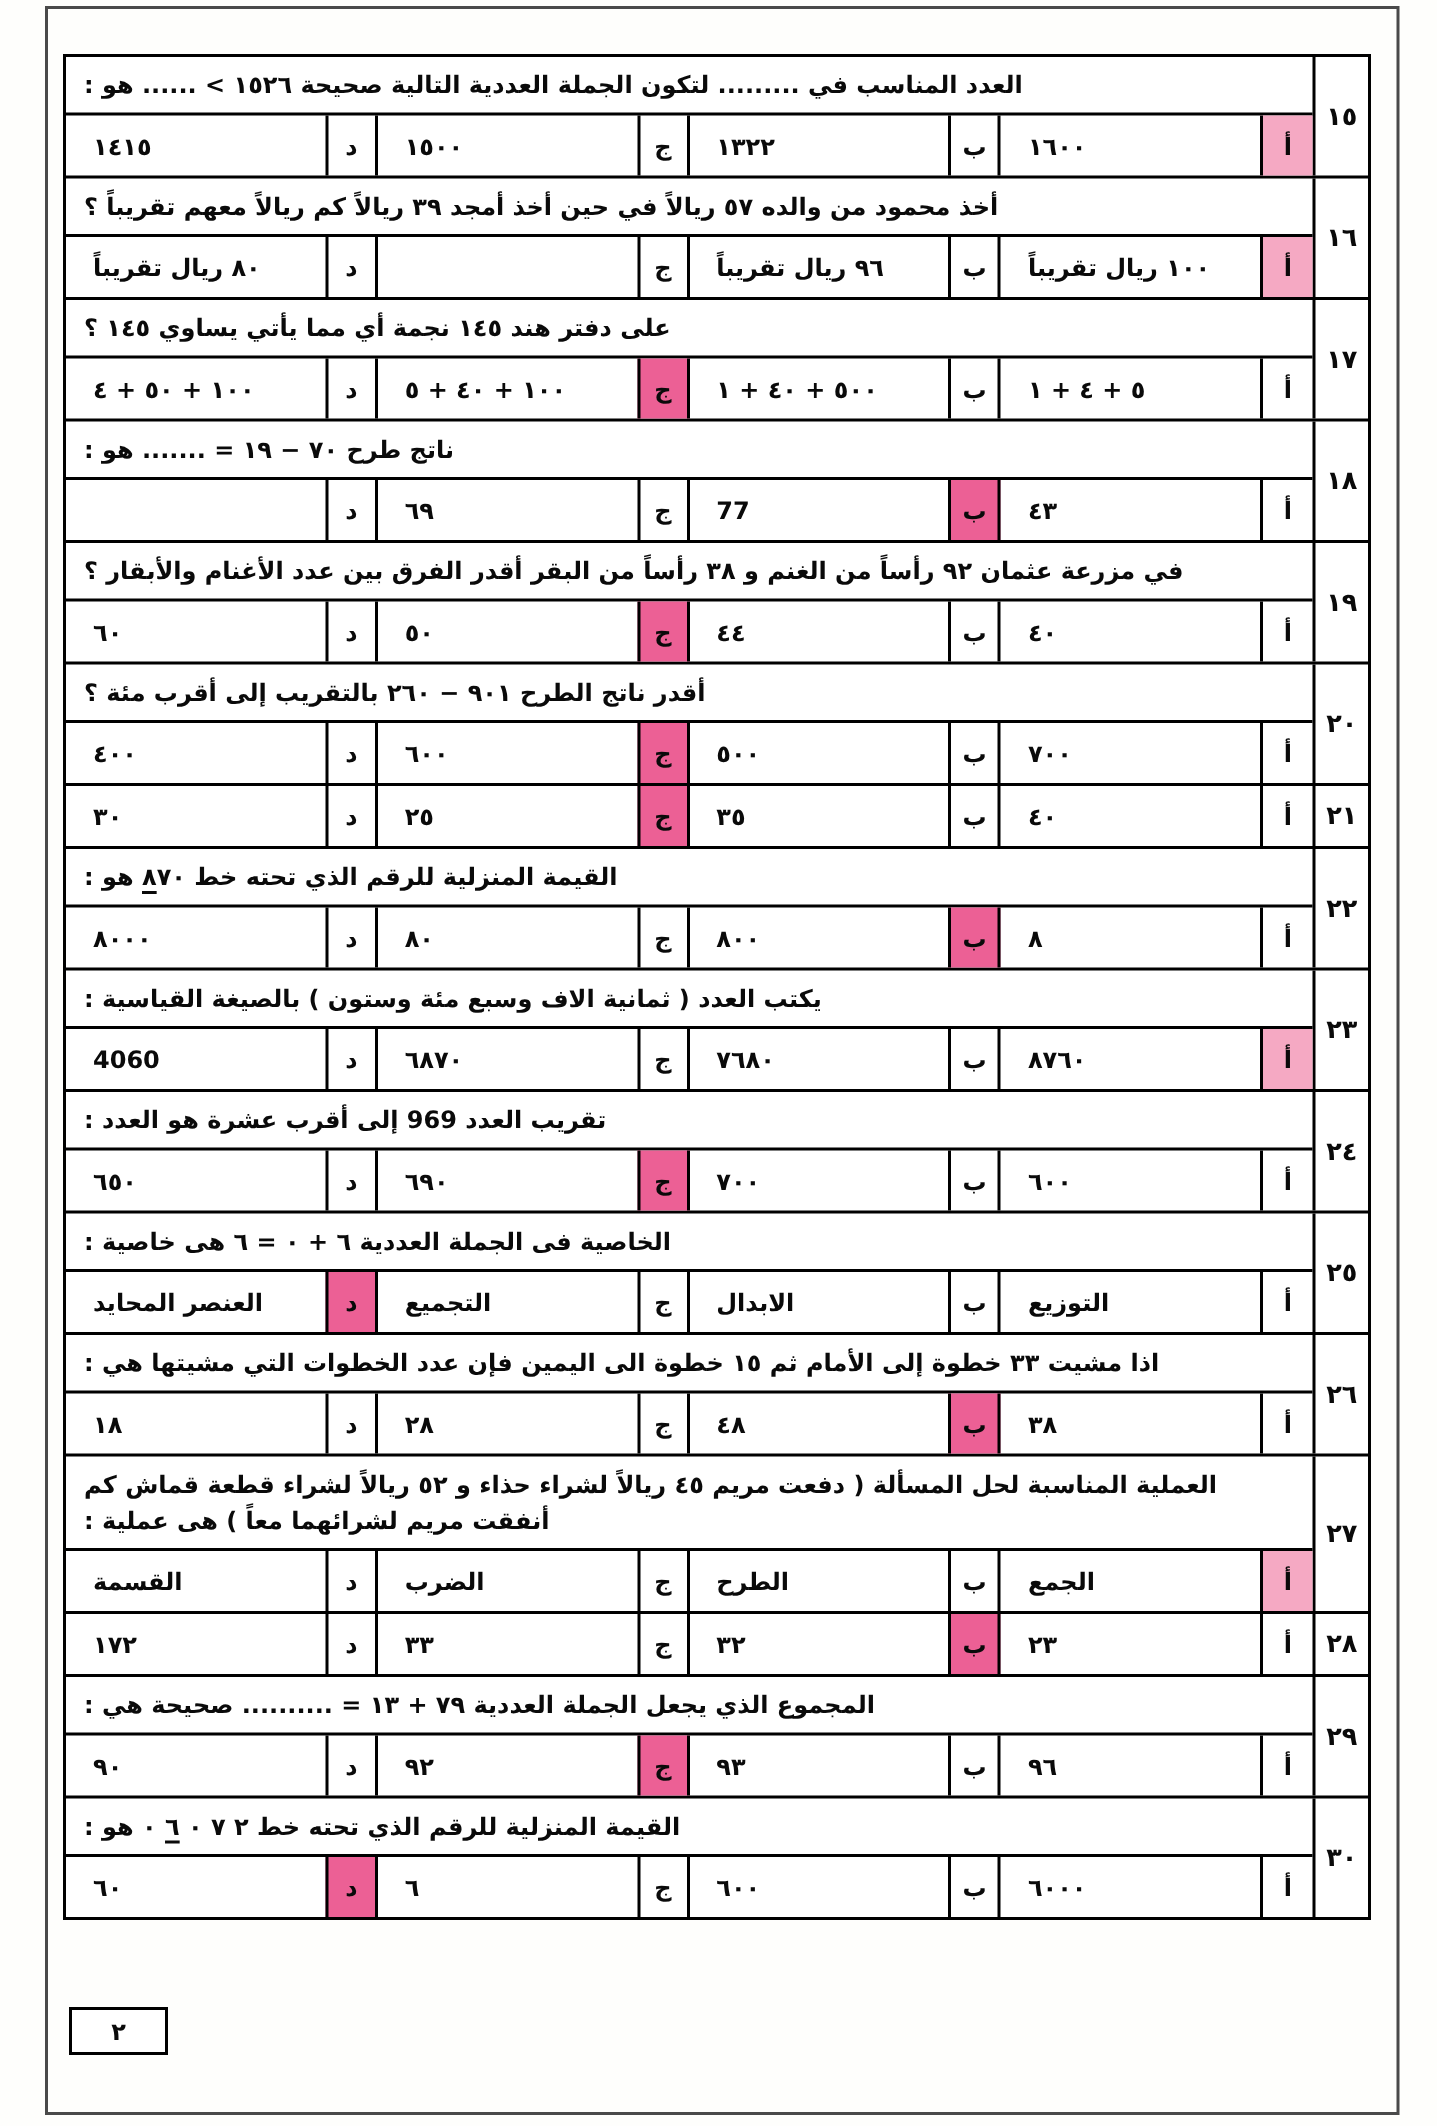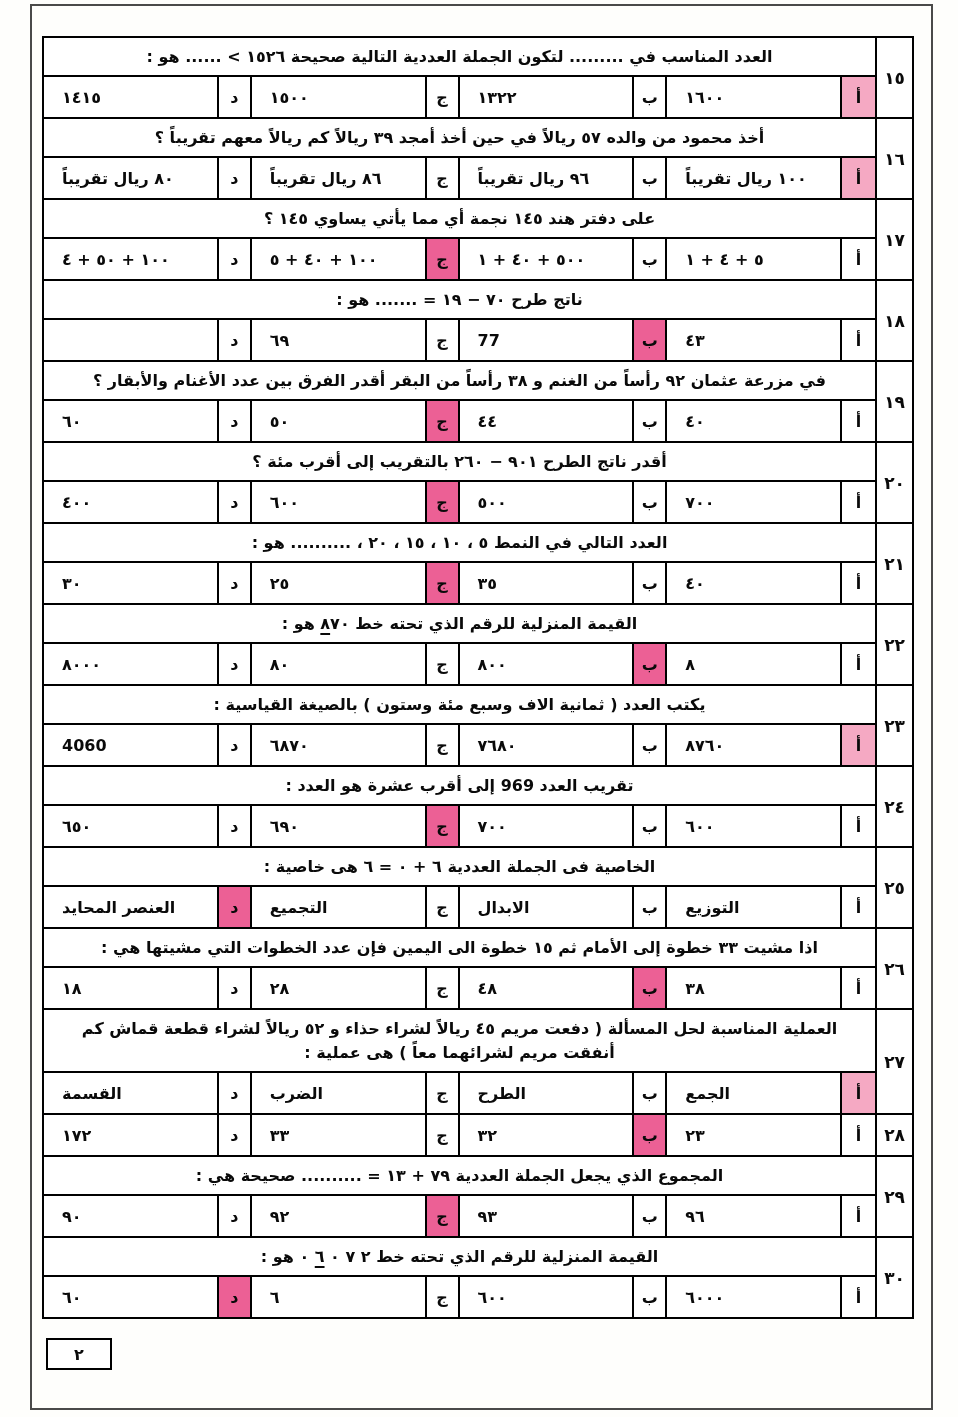--- a/index.html
+++ b/index.html
@@ -8,21 +8,21 @@
        color:#0a0a0a;overflow:hidden}
   .frame{position:absolute;left:30px;right:25px;top:4px;bottom:7px;border:2px solid #4a4a4a}
   .qtable{position:absolute;direction:rtl;left:42px;right:44px;top:36px;
           border:2.5px solid #000;background:#fff}
   .q{display:flex;border-bottom:2px solid #000}
   .q:last-child{border-bottom:0}
   .qnum{flex:0 0 37px;border-left:2px solid #000;display:flex;align-items:center;
         justify-content:center;font-size:17px}
   .qbody{flex:1;min-width:0;display:flex;flex-direction:column}
   .qtext{border-bottom:2px solid #000;padding:7px 12px 6px;font-size:16px;
-         line-height:1.5;text-align:center;flex:1;display:block}
+         line-height:1.5;text-align:left;flex:1;display:block}
   .qopts{display:flex;min-height:40px}
   .opt{flex:1;display:flex}
   .letter{flex:0 0 35px;border-left:2px solid #000;border-right:2px solid #000;
           display:flex;align-items:center;justify-content:center;font-size:16px}
   .opt:first-child .letter{border-right:0}
   .val{flex:1;display:flex;align-items:center;justify-content:flex-end;
        padding:2px 10px 2px 18px;font-size:16px;white-space:nowrap;overflow:hidden}
   .hl-strong{background:var(--hl-strong,#ec6095)}
   .hl-light{background:var(--hl-light,#f5a9c3)}
   .und{text-decoration:underline;text-decoration-thickness:2px;text-underline-offset:4px}
@@ -70,21 +70,20 @@
         <div class="opt">
             <span class="letter hl-light">أ</span>
             <span class="val">١٠٠ ريال تقريباً</span>
           </div>
         <div class="opt">
             <span class="letter">ب</span>
             <span class="val">٩٦ ريال تقريباً</span>
           </div>
         <div class="opt">
             <span class="letter">ج</span>
-            <span class="val">٨٦ ريال تقريباً</span>
           </div>
         <div class="opt">
             <span class="letter">د</span>
             <span class="val">٨٠ ريال تقريباً</span>
           </div>
       </div>
     </div>
   </section>
 
   <section class="q">
@@ -182,21 +181,20 @@
             <span class="letter">د</span>
             <span class="val">٤٠٠</span>
           </div>
       </div>
     </div>
   </section>
 
   <section class="q">
     <div class="qnum">٢١</div>
     <div class="qbody">
-      <div class="qtext">العدد التالي في النمط ٥ ، ١٠ ، ١٥ ، ٢٠ ، .......... هو :</div>
       <div class="qopts">
         <div class="opt">
             <span class="letter">أ</span>
             <span class="val">٤٠</span>
           </div>
         <div class="opt">
             <span class="letter">ب</span>
             <span class="val">٣٥</span>
           </div>
         <div class="opt">

